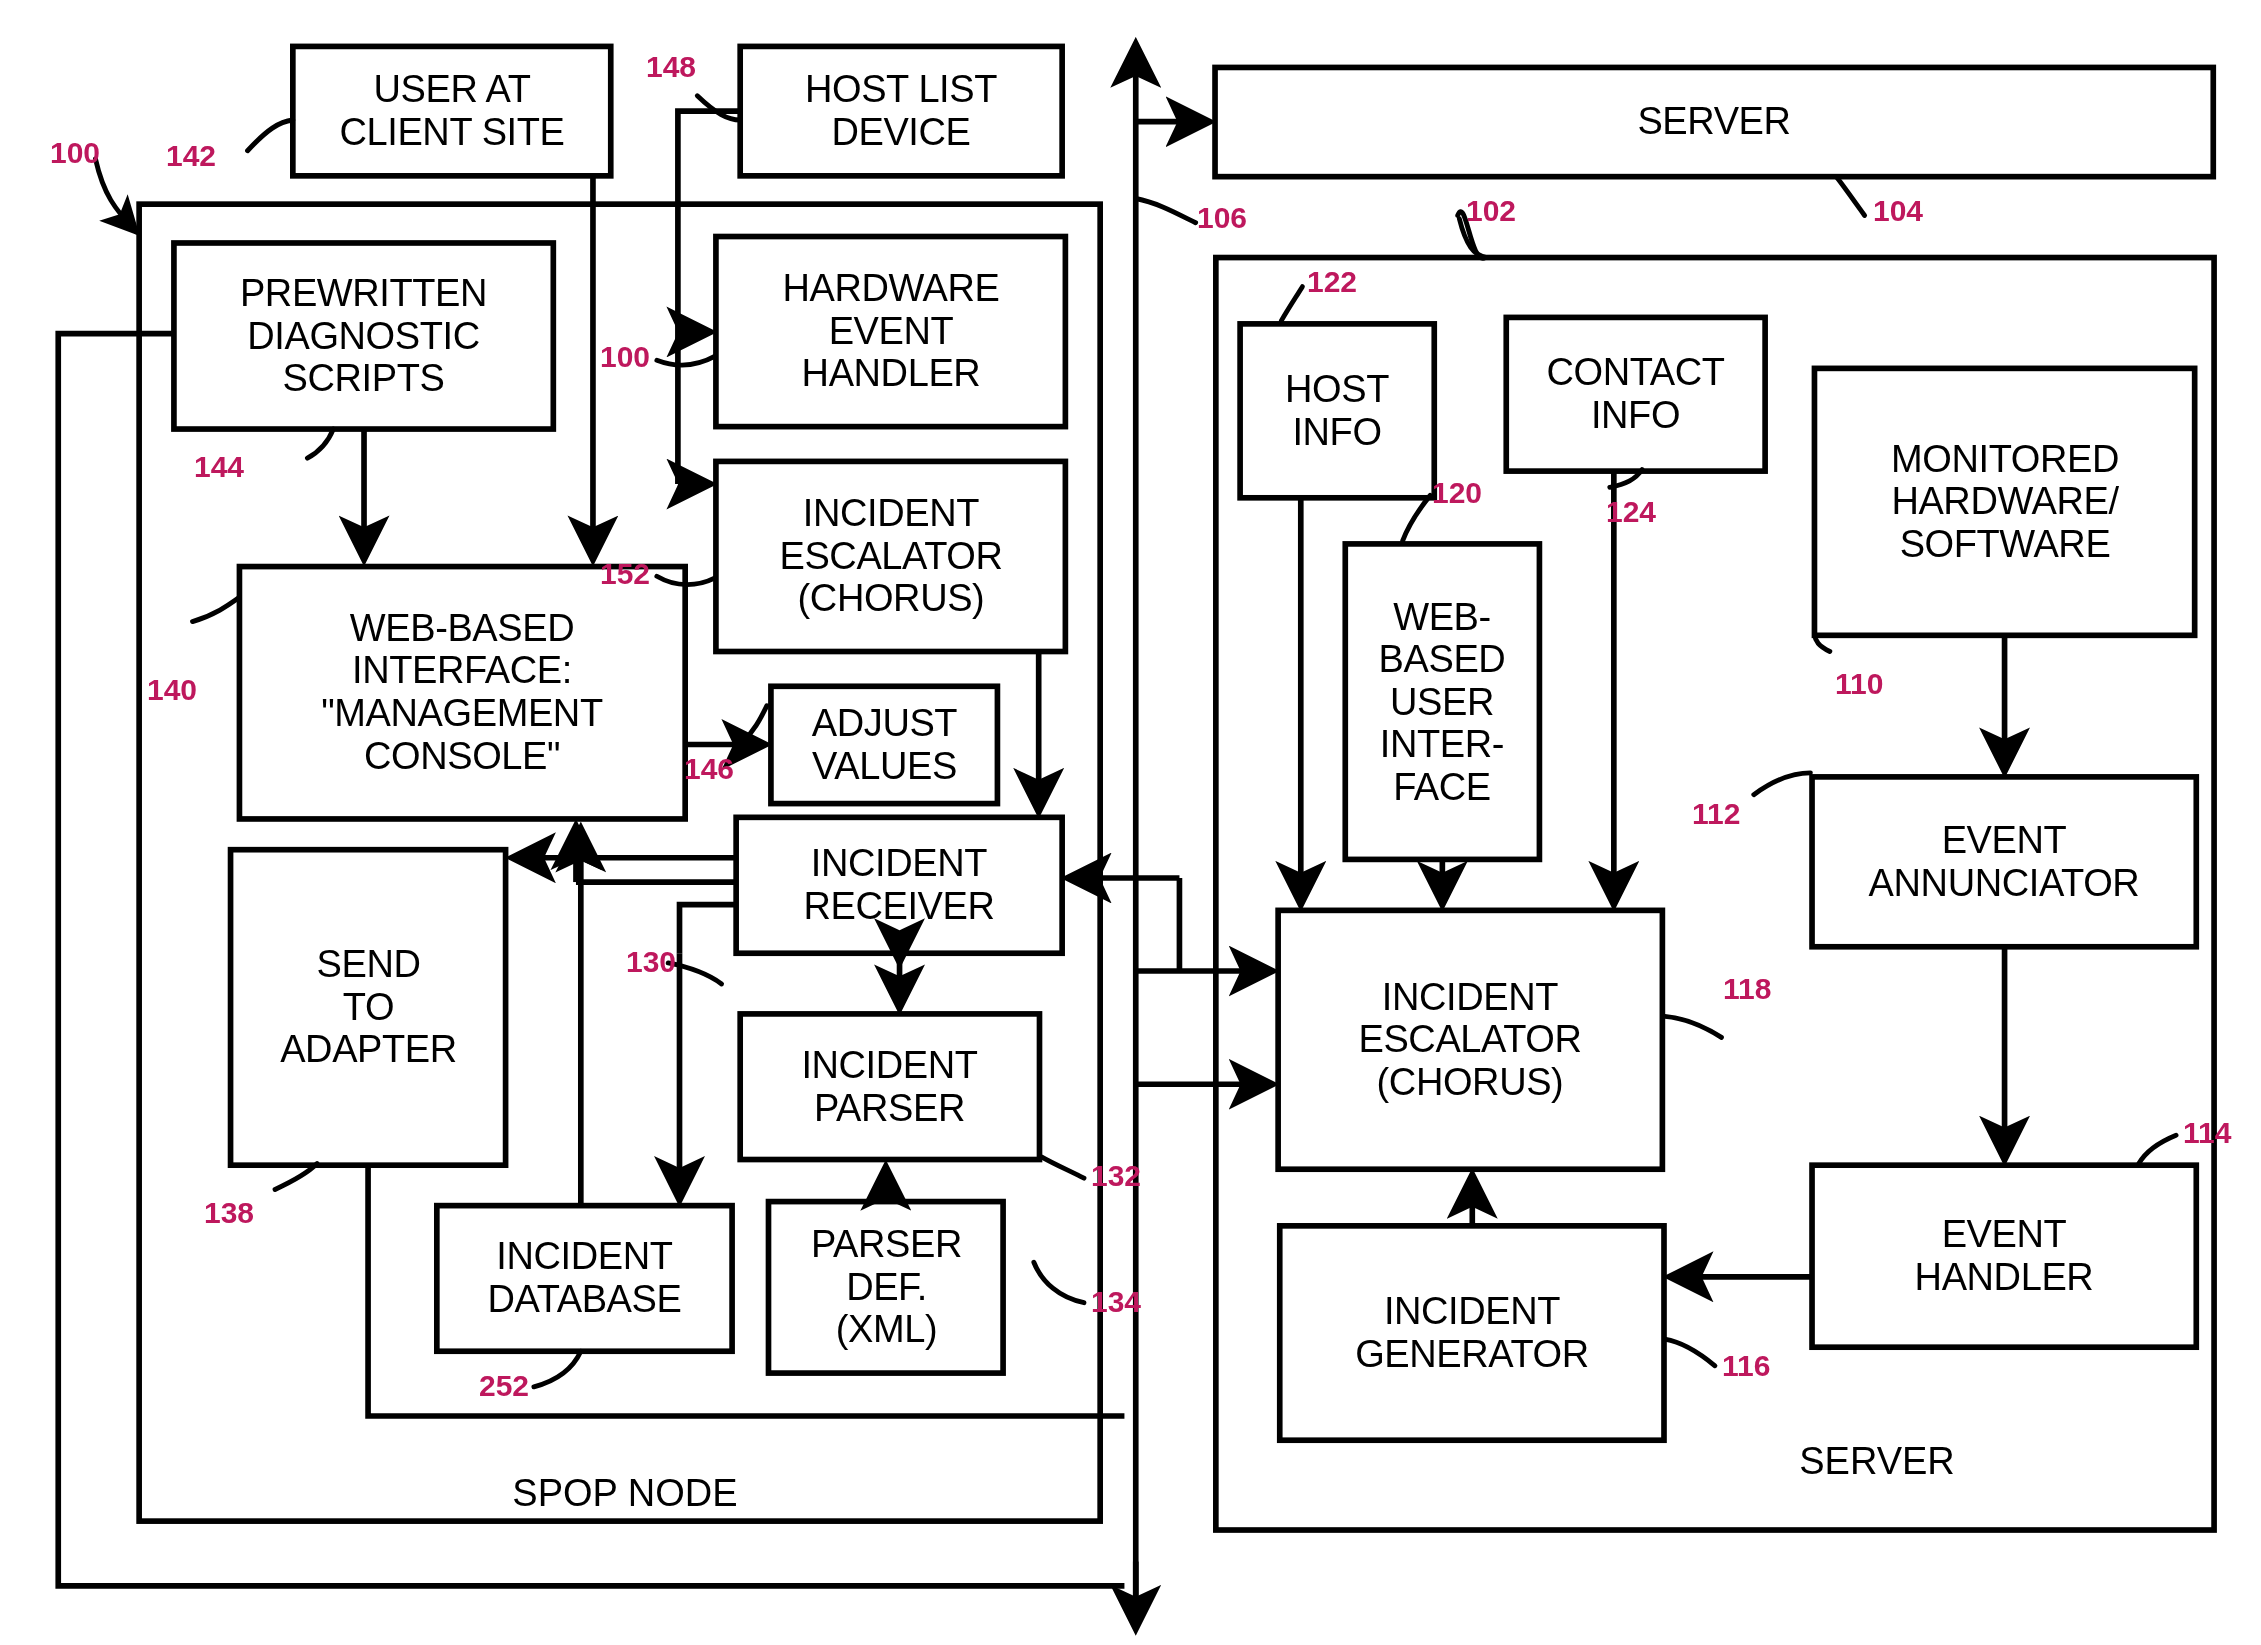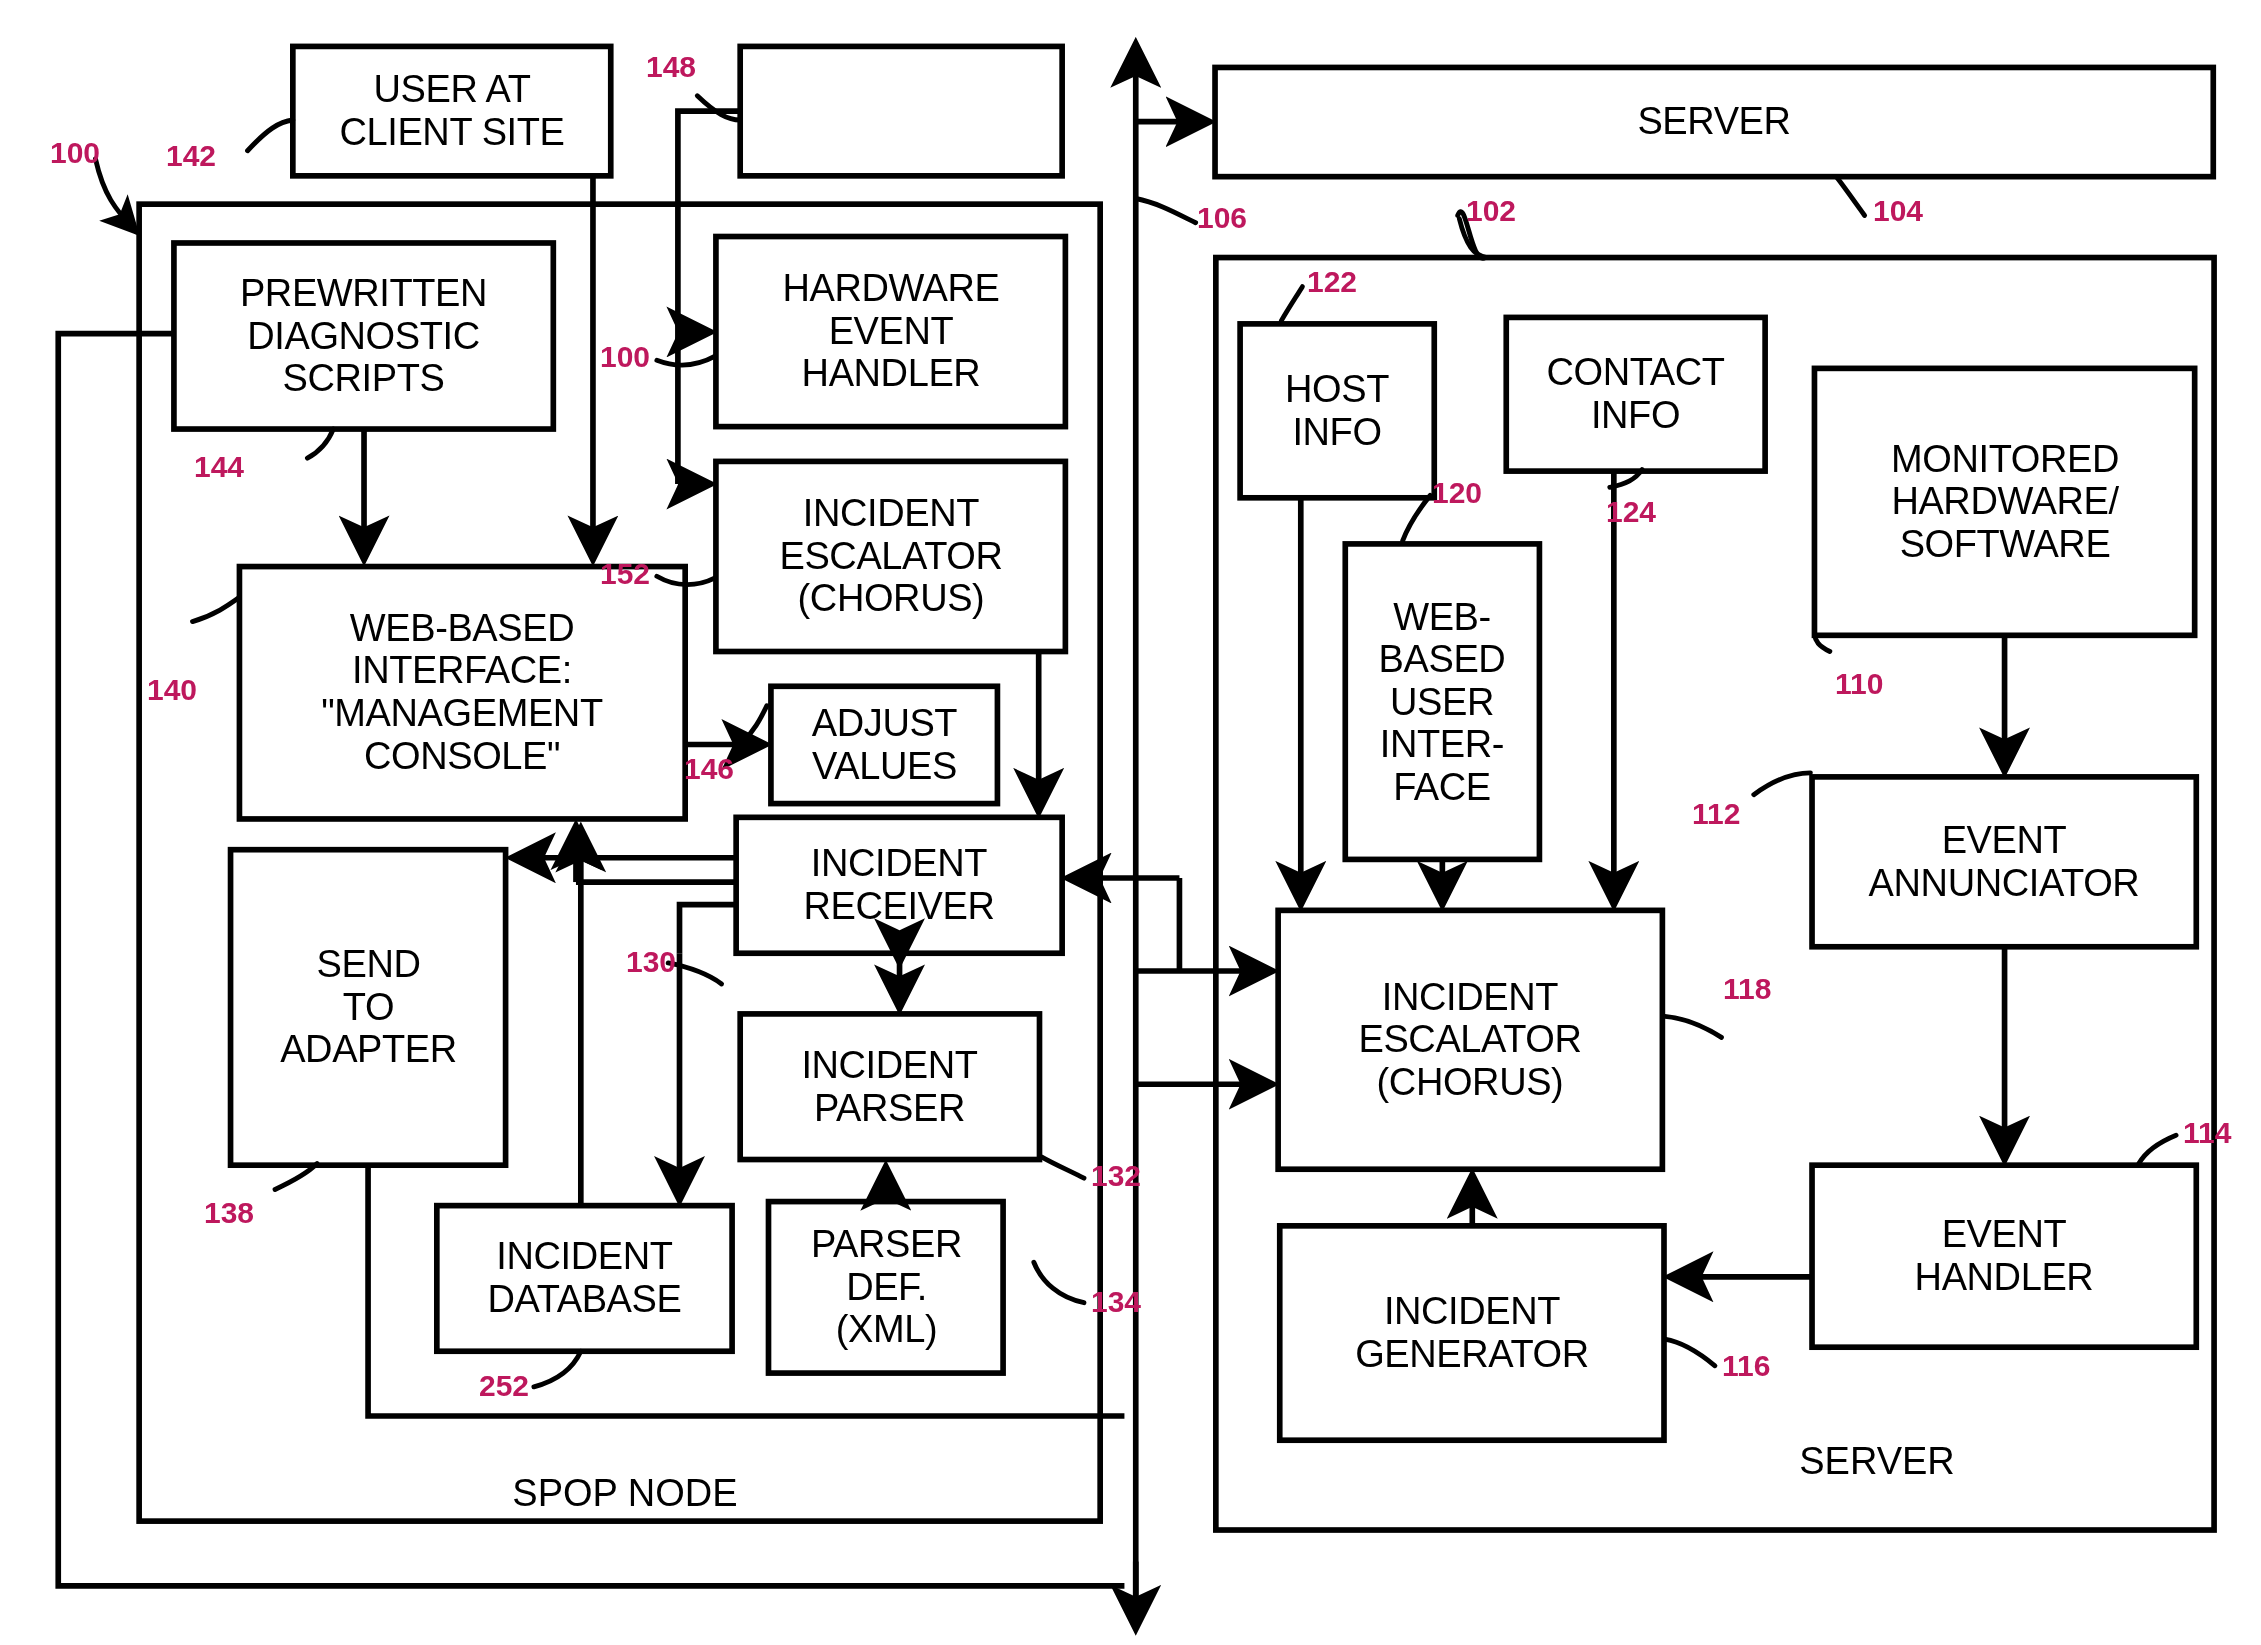--- a/index.html
+++ b/index.html
@@ -223,20 +223,22 @@
 
     <path class="leader" d="M2690,1403 C2668,1412 2652,1424 2644,1438"></path>
 
     <path class="leader" d="M2120,1688 C2096,1668 2076,1658 2058,1655"></path>
 
     <path class="leader" d="M2128,1282 C2106,1268 2080,1258 2058,1256"></path>
   </svg>
 
   <div class="box-label" style="left:293px; top:46px; width:318px; height:129px;">USER AT
 CLIENT SITE</div>
+  <div class="box-label" style="left:740px; top:46px; width:322px; height:129px;">HOST LIST
+DEVICE</div>
   <div class="box-label" style="left:1215px; top:67px; width:998px; height:109px;">SERVER</div>
 
   <div class="box-label" style="left:174px; top:243px; width:379px; height:186px;">PREWRITTEN
 DIAGNOSTIC
 SCRIPTS</div>
   <div class="box-label" style="left:716px; top:236px; width:350px; height:190px;">HARDWARE
 EVENT
 HANDLER</div>
   <div class="box-label" style="left:716px; top:461px; width:350px; height:190px;">INCIDENT
 ESCALATOR

